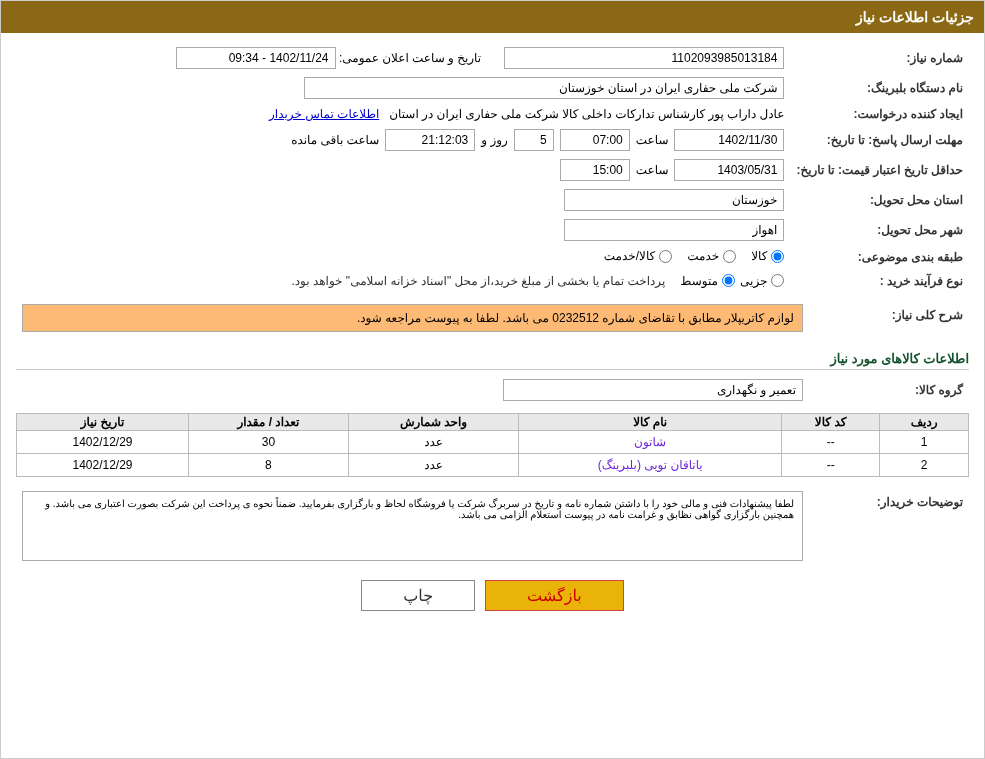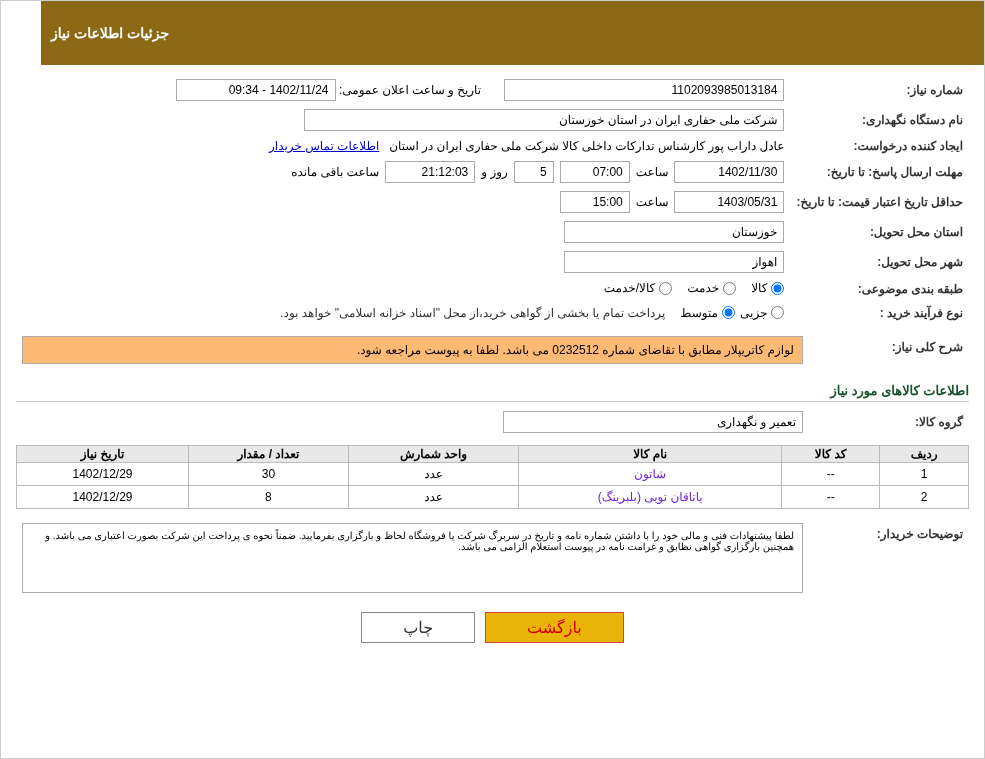--- a/index.html
+++ b/index.html
@@ -12,25 +12,24 @@
     .page-container {
       width: 985px;
       min-height: 759px;
       background: #fff;
       margin: 0 auto;
       border: 1px solid #ccc;
     }
     .header-bar {
       background: #8B6914;
       color: #fff;
-      text-align: left;
-      padding: 24px 10px;
+      text-align: right;
+      padding: 8px 10px;
       font-size: 14px;
       font-weight: bold;
-      margin-left: 40px;
     }
     .content-area {
       padding: 10px 15px;
     }
     .info-table {
       width: 100%;
       border-collapse: collapse;
       margin-bottom: 8px;
     }
     .info-table td {
@@ -170,21 +169,21 @@
       <tbody>
           <tr>
         <td class="label-cell">شماره نیاز:</td>
         <td class="value-cell">
           <input class="input-box input-wide" type="text" readonly="" style="width: 280px;" value="1102093985013184">
           <span style="margin-right:20px;">تاریخ و ساعت اعلان عمومی:</span>
           <input class="input-box" type="text" readonly="" style="width: 160px;" value="1402/11/24 - 09:34">
         </td>
       </tr>
       <tr>
-        <td class="label-cell">نام دستگاه نگهداری:</td>
+        <td class="label-cell">نام دستگاه بلبرینگ:</td>
         <td class="value-cell">
           <input class="input-box" type="text" readonly="" style="width: 480px;" value="شرکت ملی حفاری ایران در استان خوزستان">
         </td>
       </tr>
       <tr>
         <td class="label-cell">ایجاد کننده درخواست:</td>
         <td class="value-cell">
           <span>عادل داراب پور کارشناس تدارکات داخلی کالا شرکت ملی حفاری ایران در استان</span>
           &nbsp;
           <span class="link-blue">اطلاعات تماس خریدار</span>
@@ -245,21 +244,21 @@
       <tr>
         <td class="label-cell">نوع فرآیند خرید :</td>
         <td class="value-cell">
           <div class="proc-row">
             <label class="radio-item">
               <input type="radio" name="noe" style=""> جزیی
             </label>
             <label class="radio-item">
               <input type="radio" name="noe" checked="" style=""> متوسط
             </label>
-            <span style="margin-right:10px; color:#333;">پرداخت تمام یا بخشی از گواهی خرید،از محل "اسناد خزانه اسلامی" خواهد بود.</span>
+            <span style="margin-right:10px; color:#333;">پرداخت تمام یا بخشی از مبلغ خرید،از محل "اسناد خزانه اسلامی" خواهد بود.</span>
           </div>
         </td>
       </tr>
     </tbody>
       </table>
 
     <table class="info-table">
       <tbody>
           <tr>
         <td class="label-cell" style="vertical-align:top; padding-top:8px;">شرح کلی نیاز:</td>

